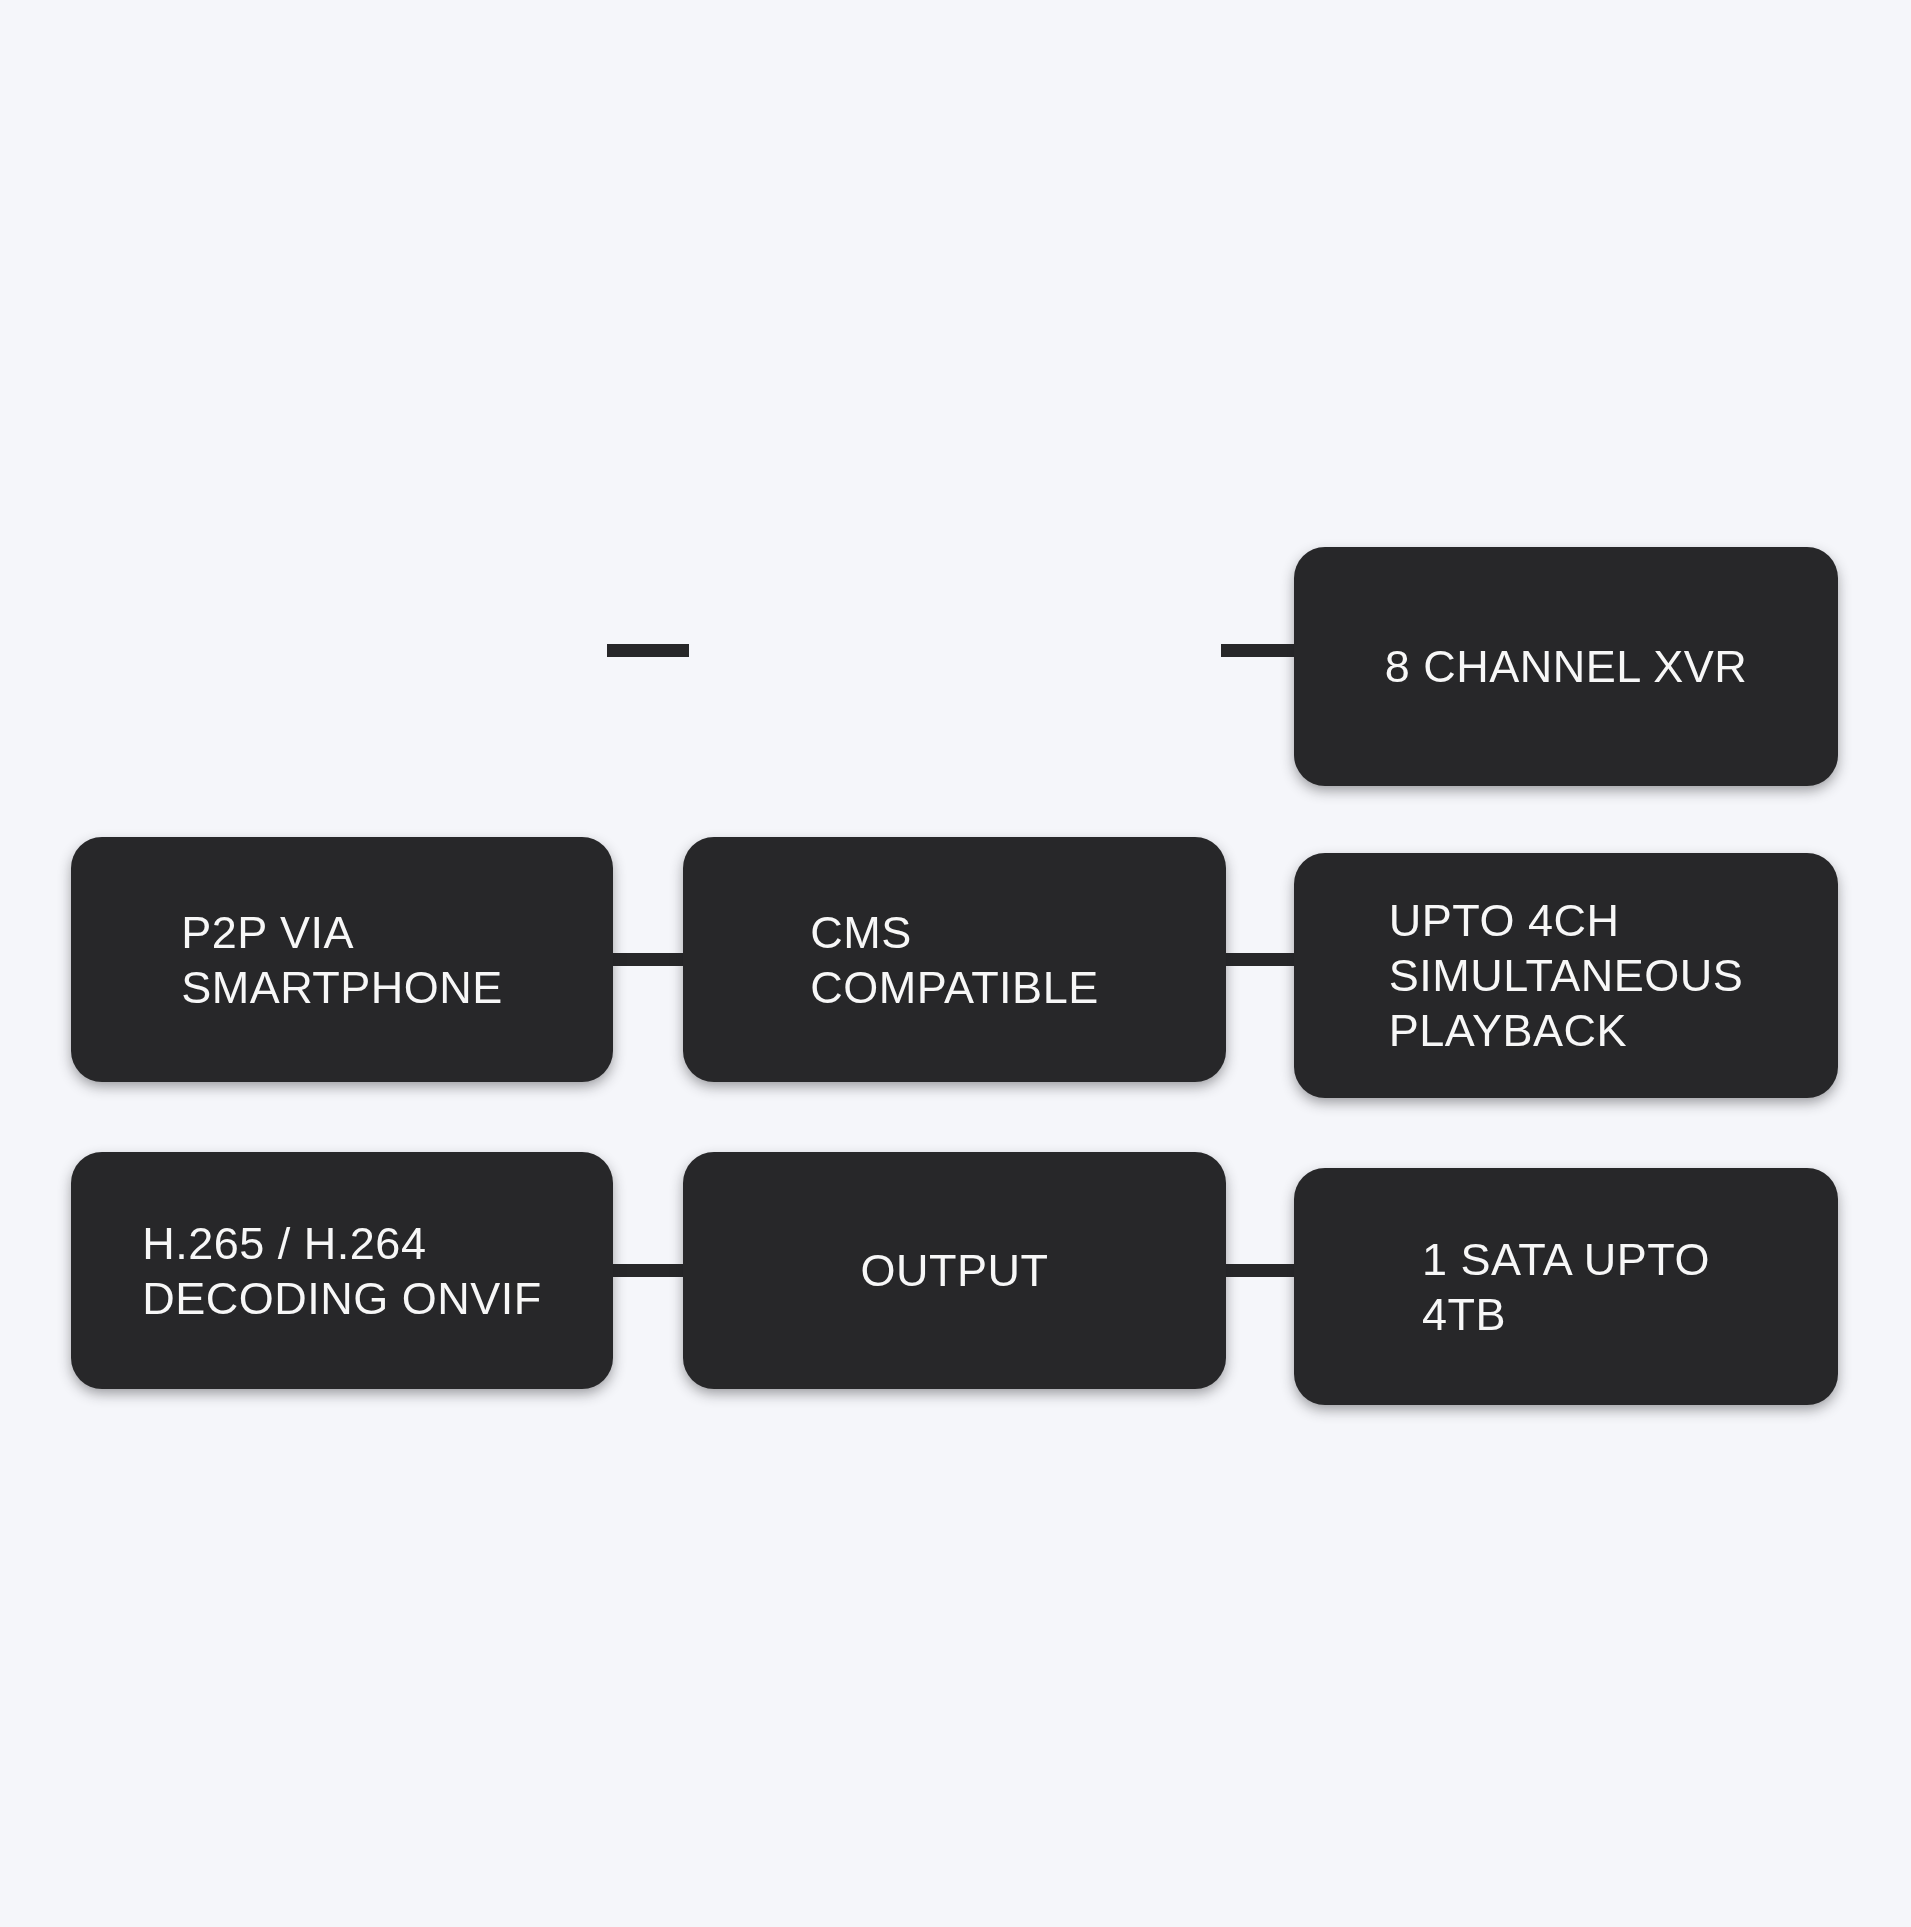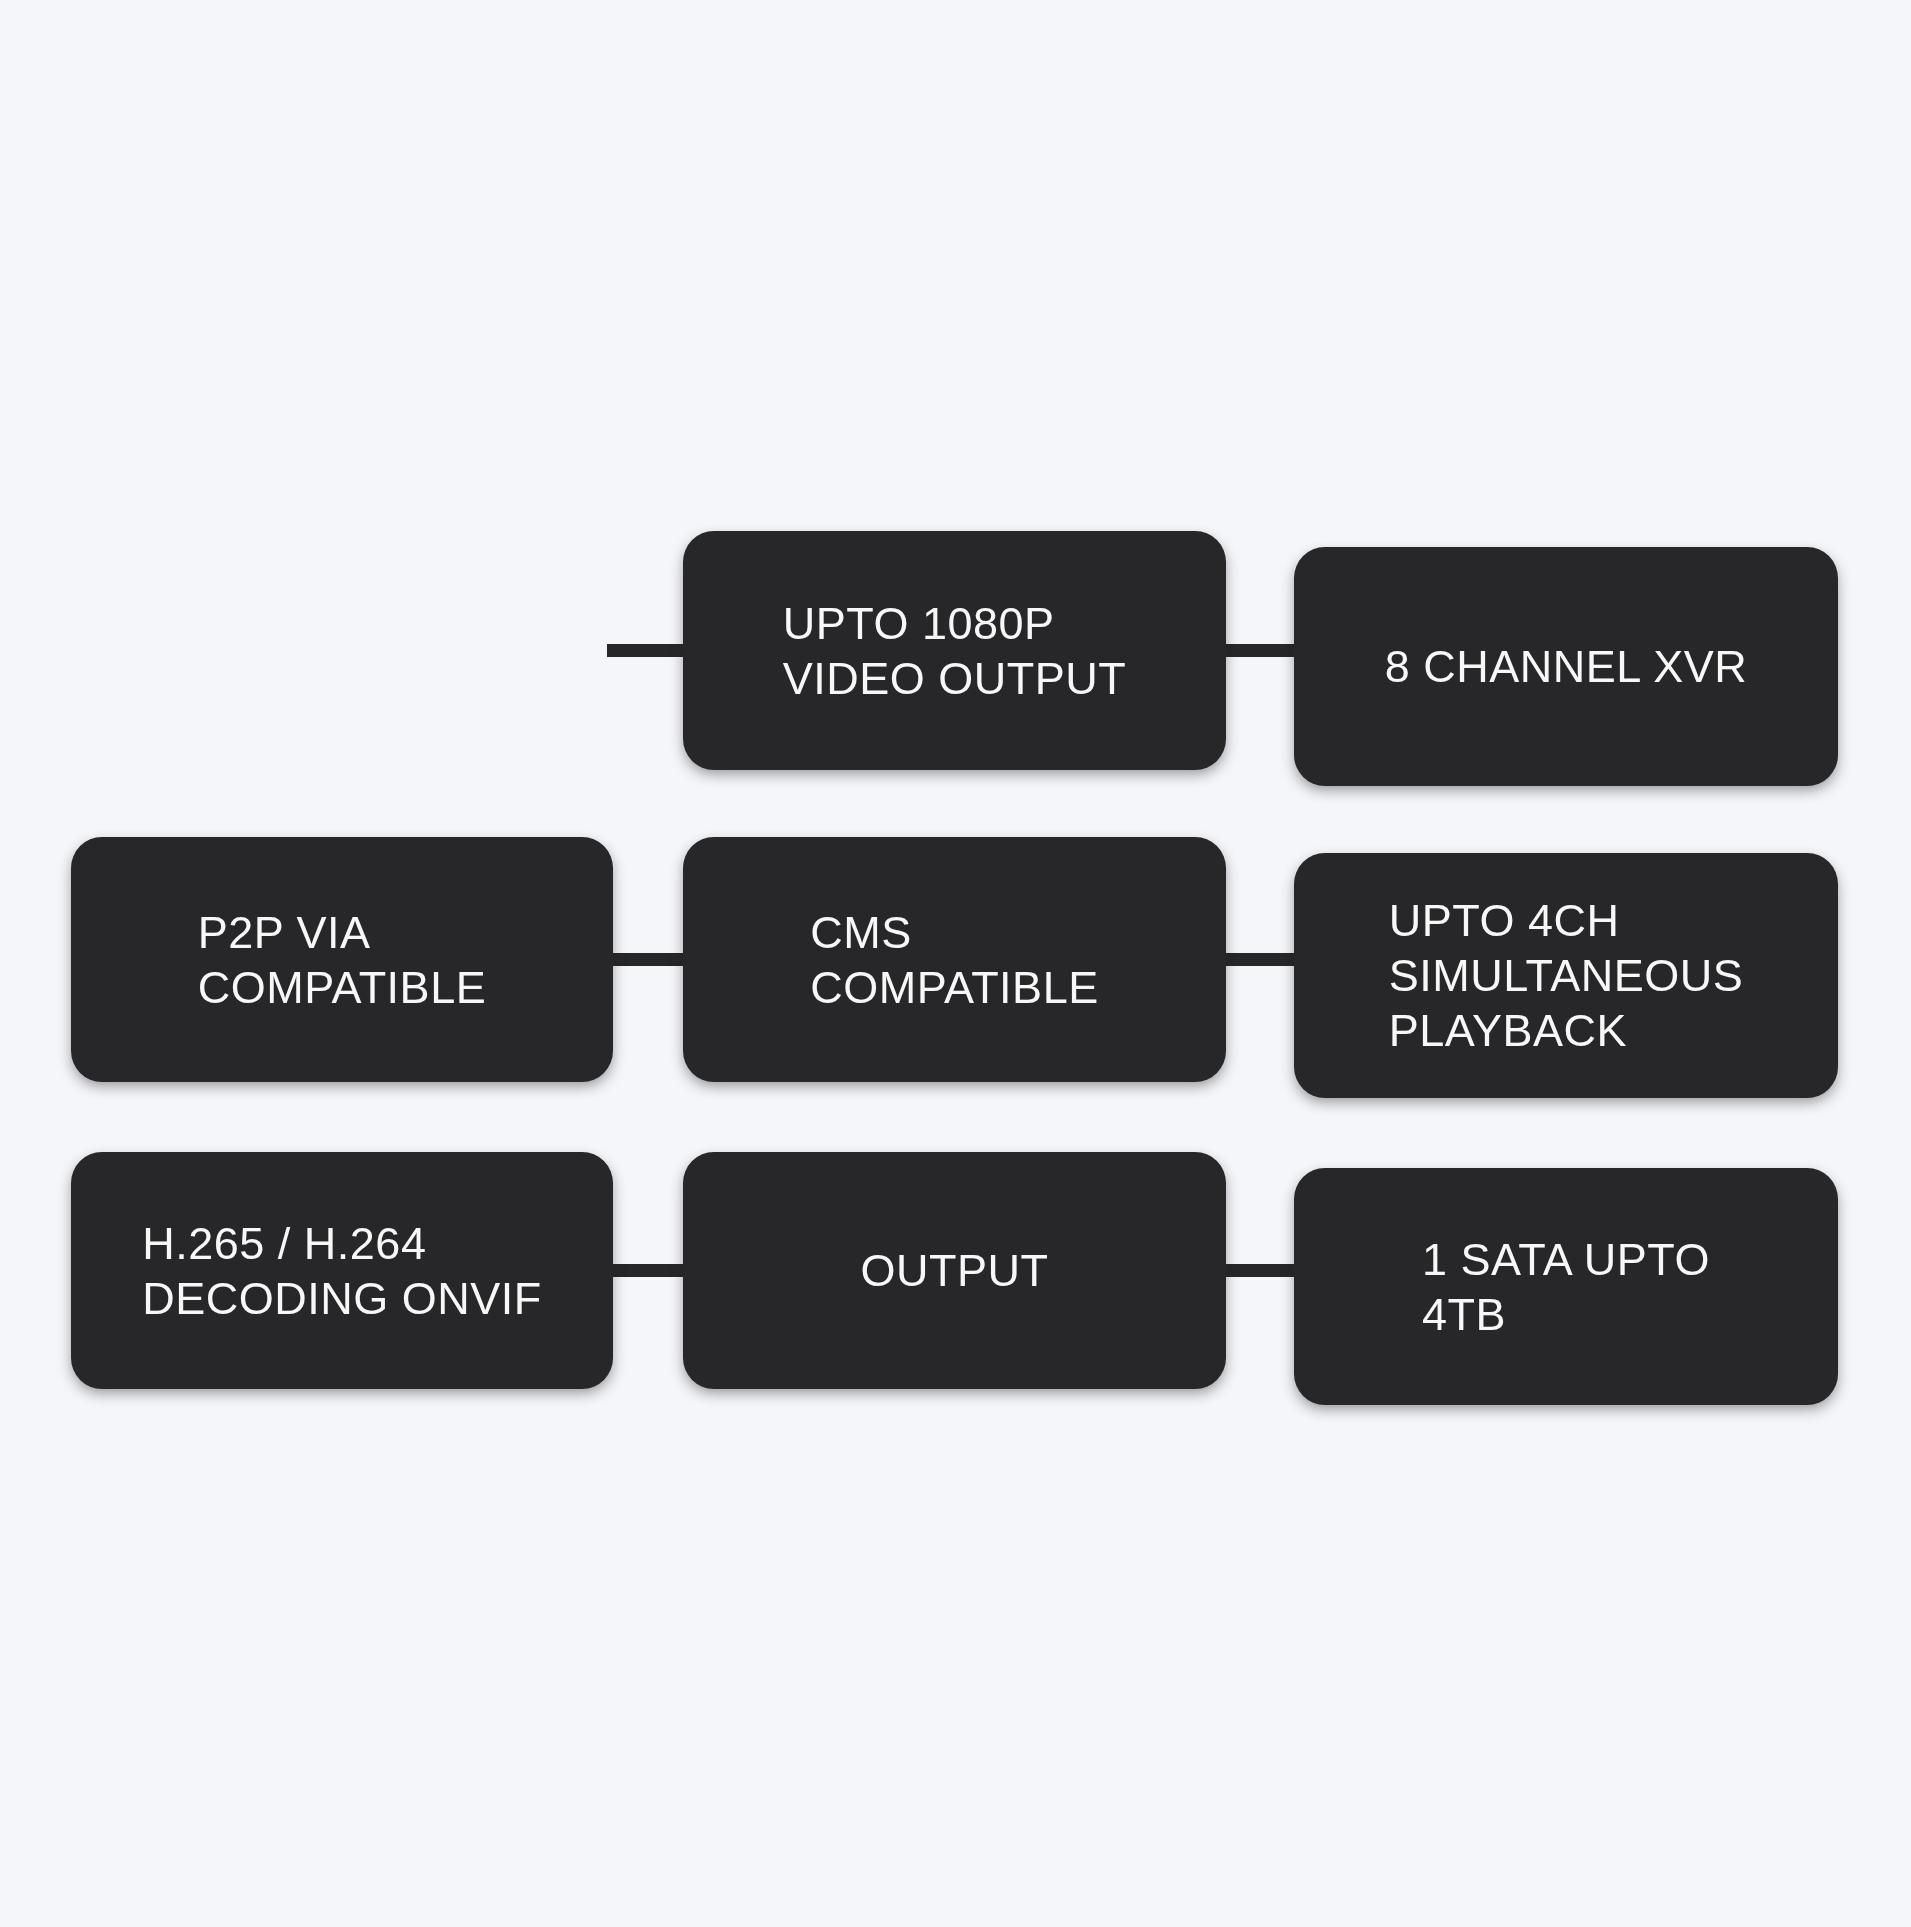--- a/index.html
+++ b/index.html
@@ -62,31 +62,27 @@
 
 <div class="canvas">
 
   <div class="connector conn-r1 conn-g1"></div>
   <div class="connector conn-r1 conn-g2"></div>
   <div class="connector conn-r2 conn-g1"></div>
   <div class="connector conn-r2 conn-g2"></div>
   <div class="connector conn-r3 conn-g1"></div>
   <div class="connector conn-r3 conn-g2"></div>
 
-  <div class="card r1 c2">
-    <div class="card-text">UPTO 1080P
-VIDEO OUTPUT</div>
-  </div>
   <div class="card r1 c3">
     <div class="card-text">8 CHANNEL XVR</div>
   </div>
 
   <div class="card r2 c1">
     <div class="card-text">P2P VIA
-COMPATIBLE</div>
+SMARTPHONE</div>
   </div>
   <div class="card r2 c2">
     <div class="card-text">CMS
 COMPATIBLE</div>
   </div>
   <div class="card r2 c3">
     <div class="card-text">UPTO 4CH
 SIMULTANEOUS
 PLAYBACK</div>
   </div>

